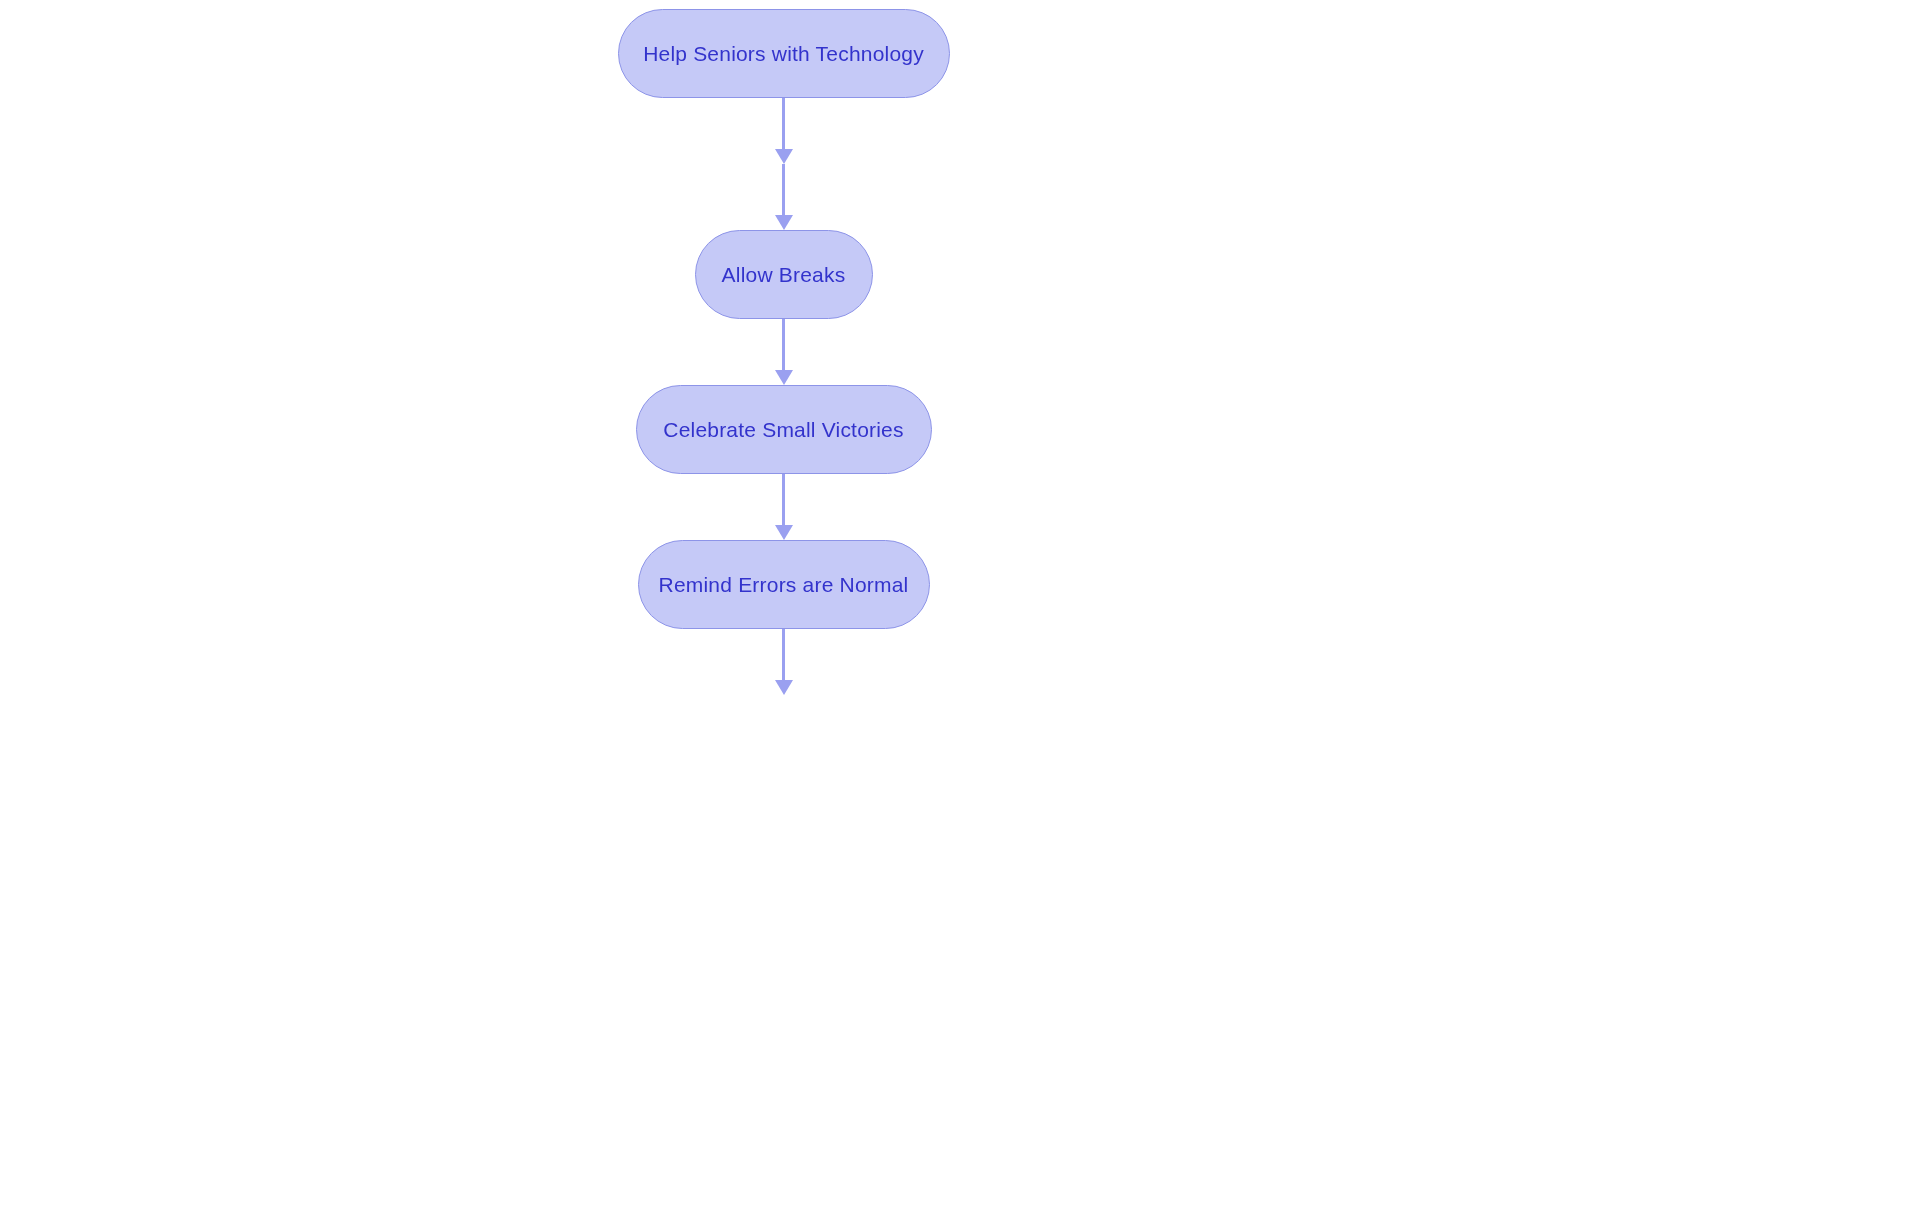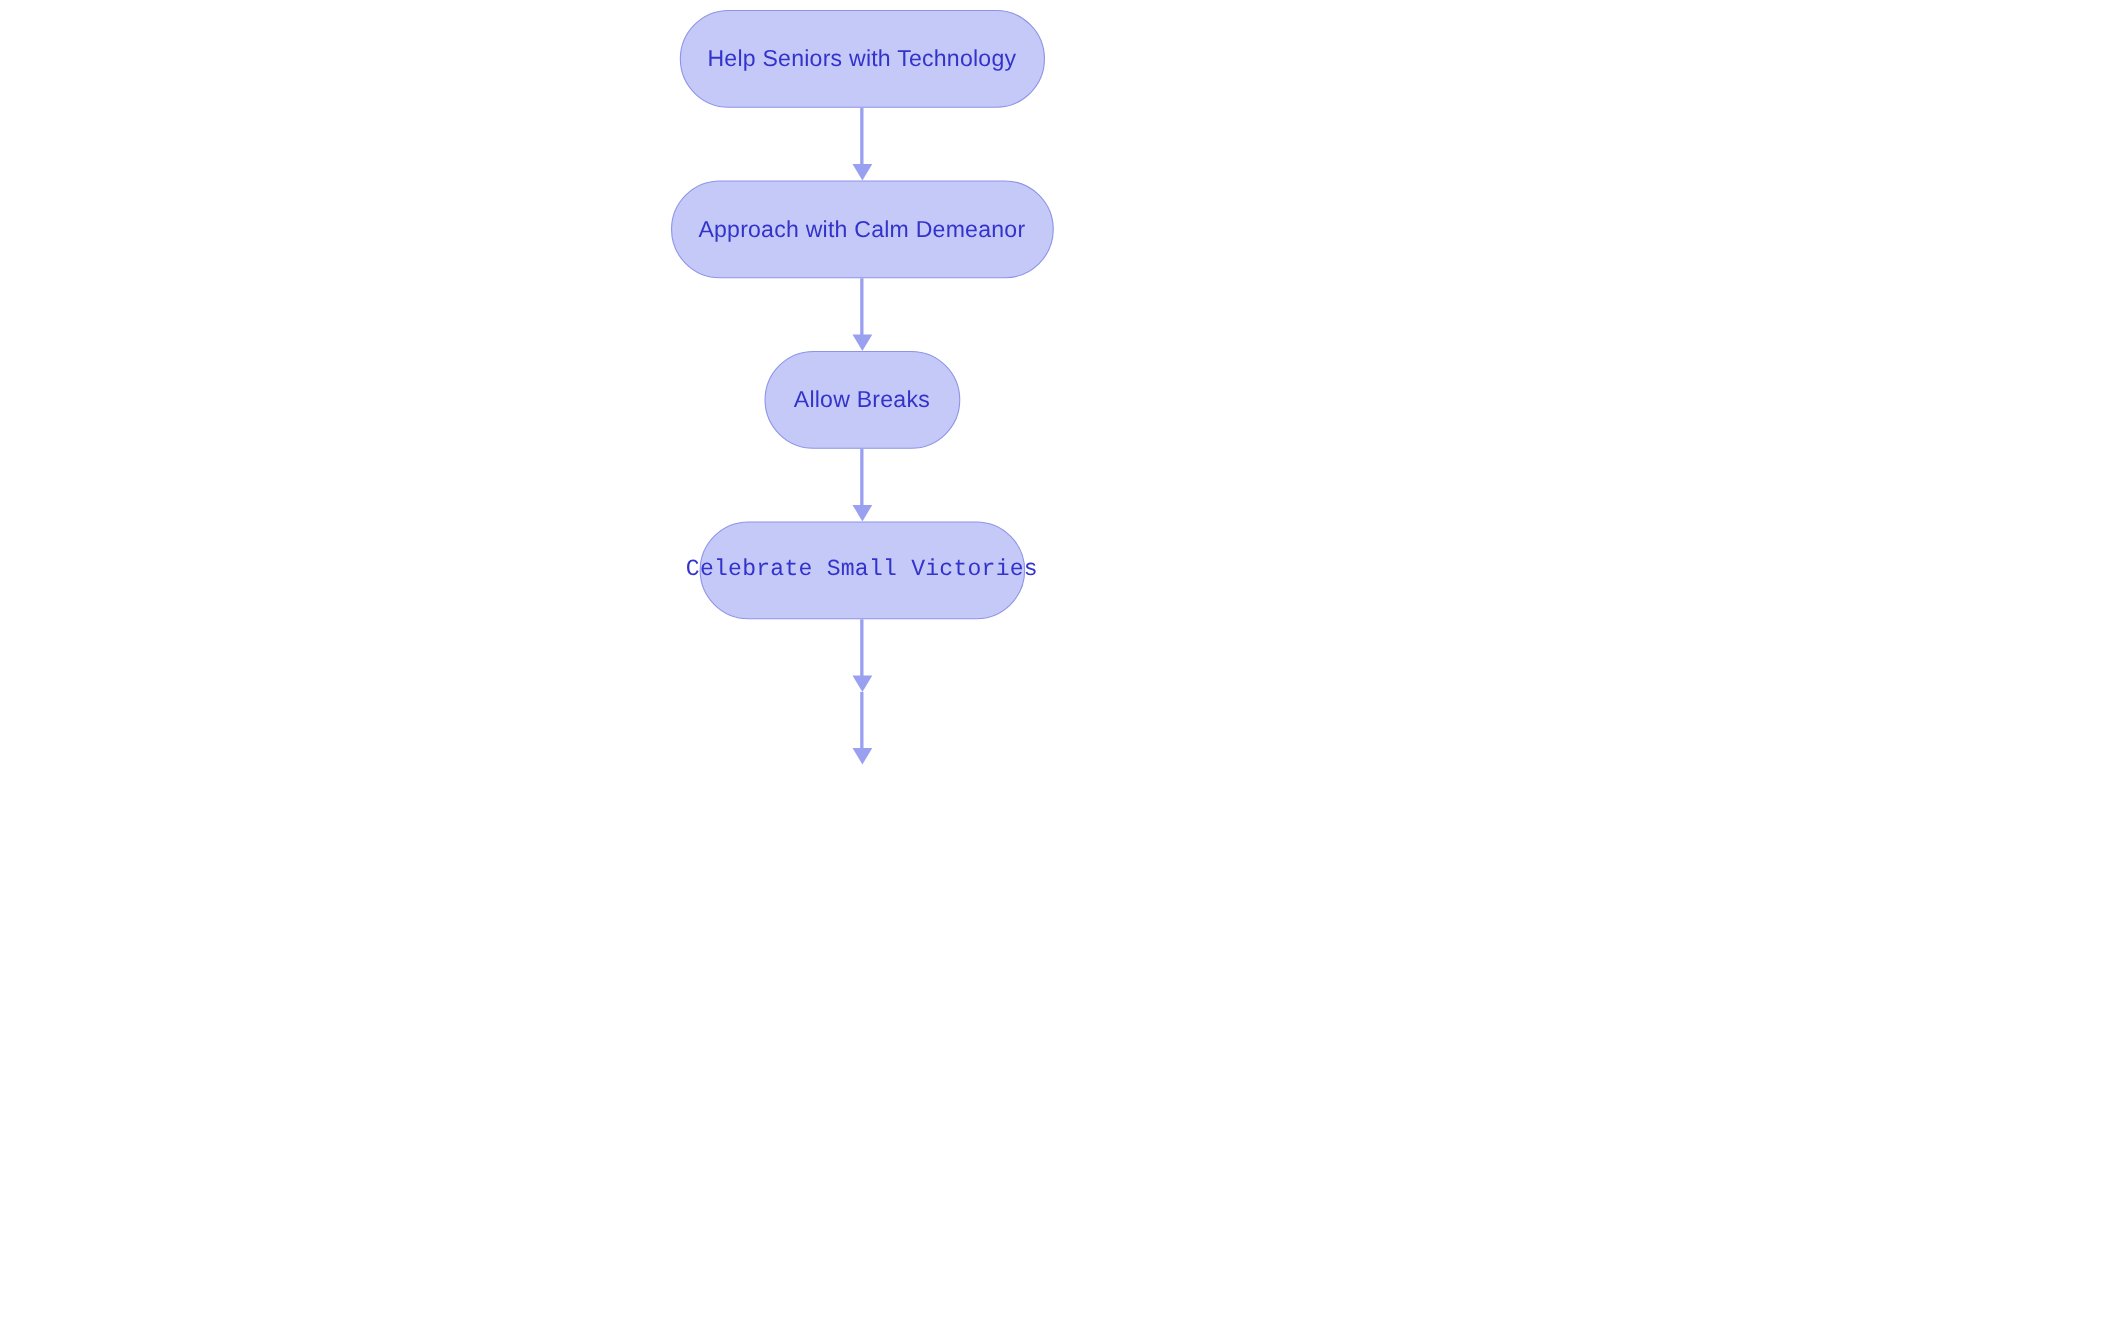--- a/index.html
+++ b/index.html
@@ -128,47 +128,47 @@
 
     <div class="node" style="width:332px;margin-top:9px;">
       <span class="node-label">Help Seniors with Technology</span>
     </div>
 
     <div class="connector" style="height:66px;">
       <div class="line"></div>
       <div class="arrowhead"></div>
     </div>
 
-    <div class="node" style="width:348px;">
-      <span class="node-label">Approach with Calm Demeanor</span>
-    </div>
 
     <div class="connector" style="height:66px;">
       <div class="line"></div>
       <div class="arrowhead"></div>
     </div>
 
     <div class="node" style="width:178px;">
       <span class="node-label">Allow Breaks</span>
     </div>
 
     <div class="connector" style="height:66px;">
       <div class="line"></div>
       <div class="arrowhead"></div>
     </div>
 
-    <div class="node" style="width:296px;font-family:Liberation Mono, monospace;">
+    <div class="node" style="width:296px;">
       <span class="node-label">Celebrate Small Victories</span>
     </div>
 
     <div class="connector" style="height:66px;">
       <div class="line"></div>
       <div class="arrowhead"></div>
     </div>
 
+    <div class="node" style="width:292px;">
+      <span class="node-label">Remind Errors are Normal</span>
+    </div>
 
     <div class="connector" style="height:66px;">
       <div class="line"></div>
       <div class="arrowhead"></div>
     </div>
 
 
   </div>
 
 

